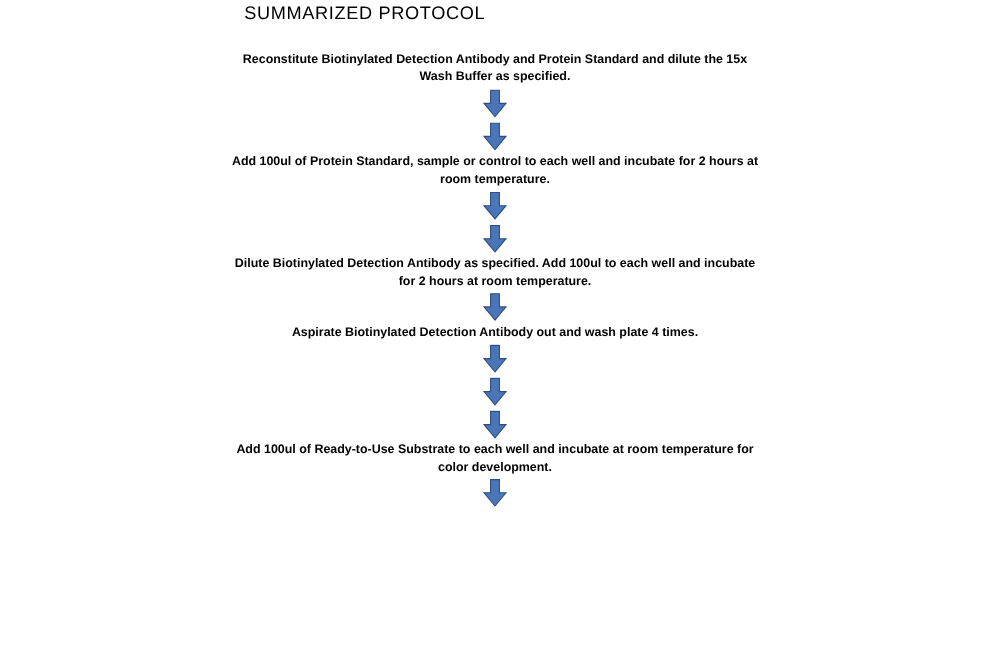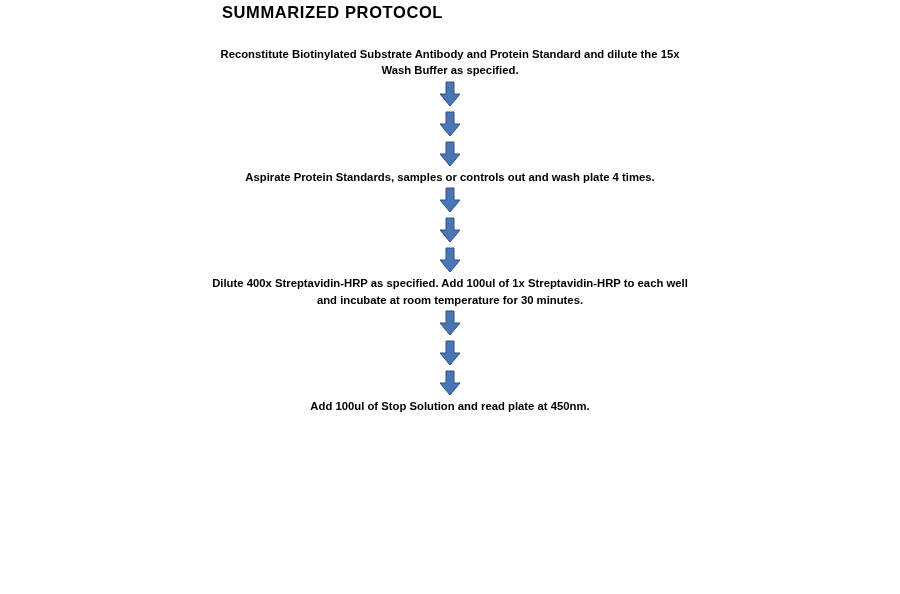--- a/index.html
+++ b/index.html
@@ -18,21 +18,21 @@
     position: relative;
     width: 900px;
     height: 594px;
     box-sizing: border-box;
   }
   .title {
     position: absolute;
     left: 222px;
     top: 3px;
     font-size: 16.5px;
-    font-weight: bold;
+    font-weight: normal;
     letter-spacing: 0.6px;
     color: #000;
   }
   .flow {
     position: absolute;
     left: 205px;
     top: 46px;
     width: 490px;
   }
   .step {
@@ -55,73 +55,74 @@
 </style>
 </head>
 <body>
 
 <div class="page">
 
   <div class="title">SUMMARIZED PROTOCOL</div>
 
   <div class="flow">
 
-    <div class="step">Reconstitute Biotinylated Substrate Antibody and Protein Standard and dilute the 15x Wash Buffer as specified.</div>
+    <div class="step">Reconstitute Biotinylated Detection Antibody and Protein Standard and dilute the 15x Wash Buffer as specified.</div>
+    <div class="arrow-wrap">
+      <svg class="arrow" width="22" height="26" viewBox="0 0 22 26">
+        <polygon points="7,1 15,1 15,13 21,13 11,25 1,13 7,13" fill="#4a76b8" stroke="#2e4f7f" stroke-width="1"></polygon>
+      </svg>
+    </div>
+
+    <div class="arrow-wrap">
+      <svg class="arrow" width="22" height="26" viewBox="0 0 22 26">
+        <polygon points="7,1 15,1 15,13 21,13 11,25 1,13 7,13" fill="#4a76b8" stroke="#2e4f7f" stroke-width="1"></polygon>
+      </svg>
+    </div>
+
+    <div class="step">Add 100ul of Protein Standard, sample or control to each well and incubate for 2 hours at room temperature.</div>
+    <div class="arrow-wrap">
+      <svg class="arrow" width="22" height="26" viewBox="0 0 22 26">
+        <polygon points="7,1 15,1 15,13 21,13 11,25 1,13 7,13" fill="#4a76b8" stroke="#2e4f7f" stroke-width="1"></polygon>
+      </svg>
+    </div>
+
+    <div class="arrow-wrap">
+      <svg class="arrow" width="22" height="26" viewBox="0 0 22 26">
+        <polygon points="7,1 15,1 15,13 21,13 11,25 1,13 7,13" fill="#4a76b8" stroke="#2e4f7f" stroke-width="1"></polygon>
+      </svg>
+    </div>
+
+    <div class="step">Dilute Biotinylated Detection Antibody as specified. Add 100ul to each well and incubate for 2 hours at room temperature.</div>
+    <div class="arrow-wrap">
+      <svg class="arrow" width="22" height="26" viewBox="0 0 22 26">
+        <polygon points="7,1 15,1 15,13 21,13 11,25 1,13 7,13" fill="#4a76b8" stroke="#2e4f7f" stroke-width="1"></polygon>
+      </svg>
+    </div>
+
+    <div class="step">Aspirate Biotinylated Detection Antibody out and wash plate 4 times.</div>
     <div class="arrow-wrap">
       <svg class="arrow" width="22" height="26" viewBox="0 0 22 26">
         <polygon points="7,1 15,1 15,13 21,13 11,25 1,13 7,13" fill="#4a76b8" stroke="#2e4f7f" stroke-width="1"></polygon>
       </svg>
     </div>
 
     <div class="arrow-wrap">
       <svg class="arrow" width="22" height="26" viewBox="0 0 22 26">
         <polygon points="7,1 15,1 15,13 21,13 11,25 1,13 7,13" fill="#4a76b8" stroke="#2e4f7f" stroke-width="1"></polygon>
       </svg>
     </div>
 
     <div class="arrow-wrap">
       <svg class="arrow" width="22" height="26" viewBox="0 0 22 26">
         <polygon points="7,1 15,1 15,13 21,13 11,25 1,13 7,13" fill="#4a76b8" stroke="#2e4f7f" stroke-width="1"></polygon>
       </svg>
     </div>
 
-    <div class="step">Aspirate Protein Standards, samples or controls out and wash plate 4 times.</div>
+    <div class="step">Add 100ul of Ready-to-Use Substrate to each well and incubate at room temperature for color development.</div>
     <div class="arrow-wrap">
       <svg class="arrow" width="22" height="26" viewBox="0 0 22 26">
         <polygon points="7,1 15,1 15,13 21,13 11,25 1,13 7,13" fill="#4a76b8" stroke="#2e4f7f" stroke-width="1"></polygon>
       </svg>
     </div>
 
-    <div class="arrow-wrap">
-      <svg class="arrow" width="22" height="26" viewBox="0 0 22 26">
-        <polygon points="7,1 15,1 15,13 21,13 11,25 1,13 7,13" fill="#4a76b8" stroke="#2e4f7f" stroke-width="1"></polygon>
-      </svg>
-    </div>
-
-    <div class="arrow-wrap">
-      <svg class="arrow" width="22" height="26" viewBox="0 0 22 26">
-        <polygon points="7,1 15,1 15,13 21,13 11,25 1,13 7,13" fill="#4a76b8" stroke="#2e4f7f" stroke-width="1"></polygon>
-      </svg>
-    </div>
-
-    <div class="step">Dilute 400x Streptavidin-HRP as specified. Add 100ul of 1x Streptavidin-HRP to each well and incubate at room temperature for 30 minutes.</div>
-    <div class="arrow-wrap">
-      <svg class="arrow" width="22" height="26" viewBox="0 0 22 26">
-        <polygon points="7,1 15,1 15,13 21,13 11,25 1,13 7,13" fill="#4a76b8" stroke="#2e4f7f" stroke-width="1"></polygon>
-      </svg>
-    </div>
-
-    <div class="arrow-wrap">
-      <svg class="arrow" width="22" height="26" viewBox="0 0 22 26">
-        <polygon points="7,1 15,1 15,13 21,13 11,25 1,13 7,13" fill="#4a76b8" stroke="#2e4f7f" stroke-width="1"></polygon>
-      </svg>
-    </div>
-
-    <div class="arrow-wrap">
-      <svg class="arrow" width="22" height="26" viewBox="0 0 22 26">
-        <polygon points="7,1 15,1 15,13 21,13 11,25 1,13 7,13" fill="#4a76b8" stroke="#2e4f7f" stroke-width="1"></polygon>
-      </svg>
-    </div>
-
-    <div class="step">Add 100ul of Stop Solution and read plate at 450nm.</div>
 
   </div>
 </div>
 
 </body></html>

